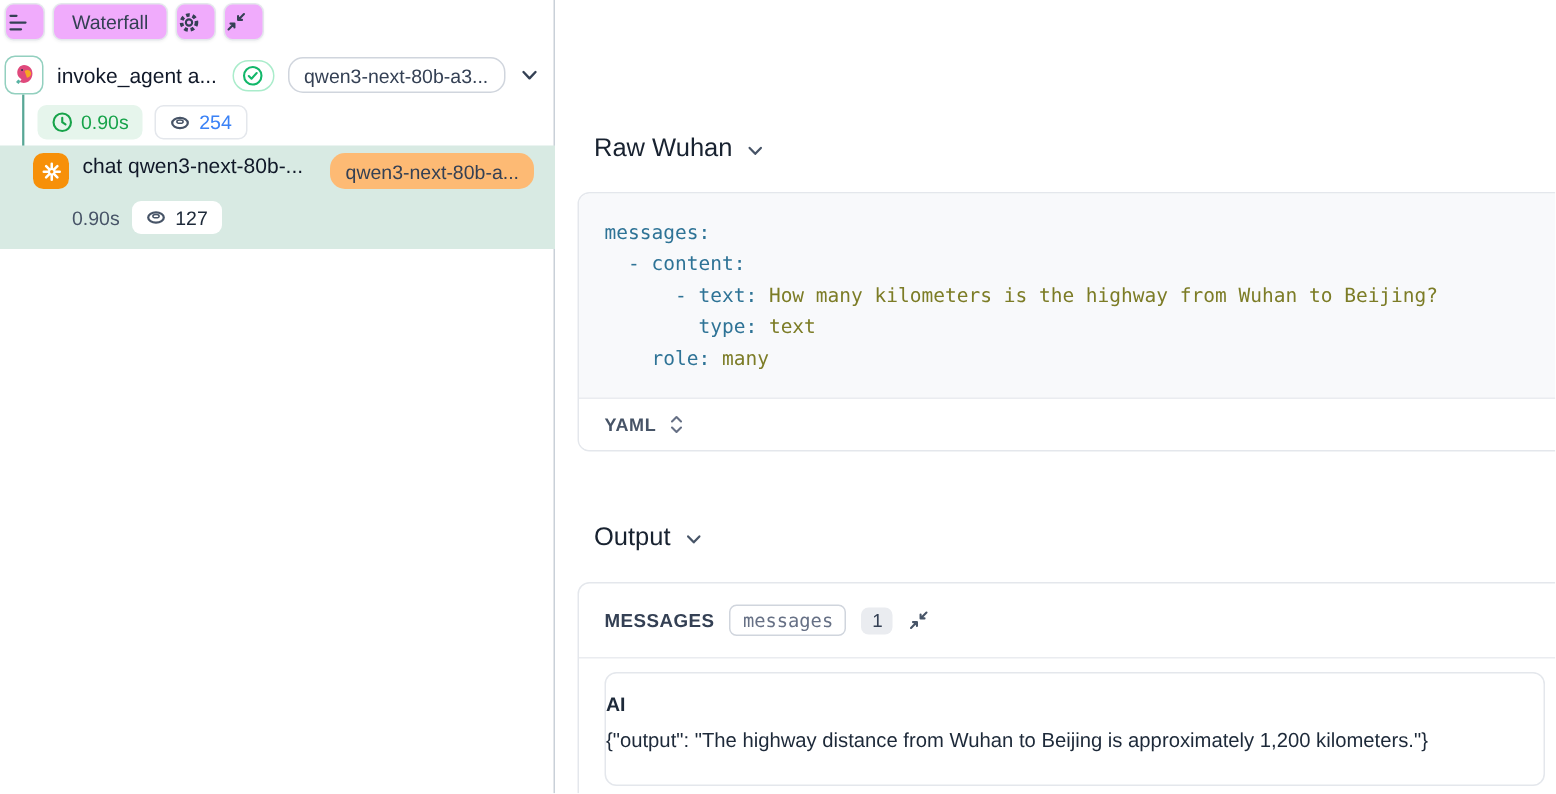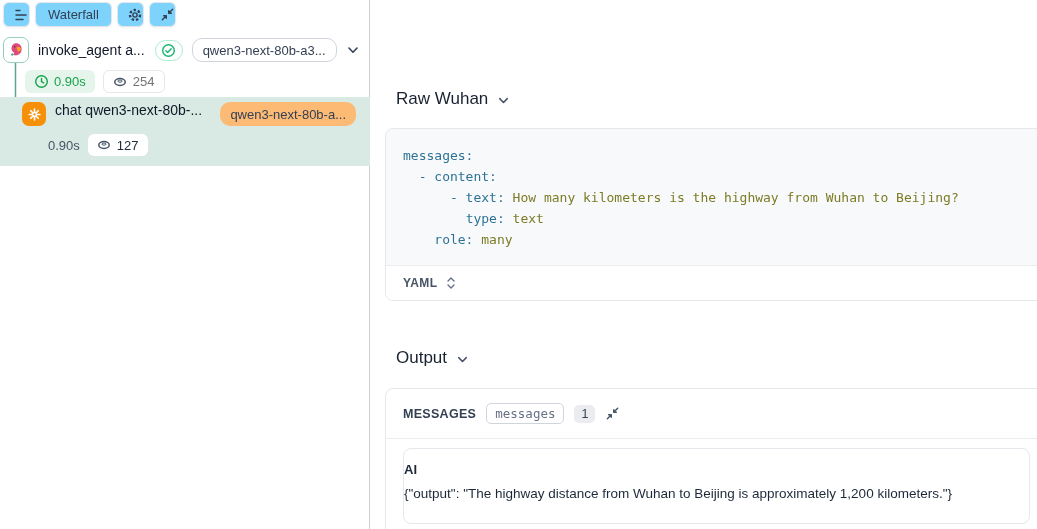--- a/index.html
+++ b/index.html
@@ -2,37 +2,37 @@
 <html><head>
 <meta charset="utf-8">
 <style>
   * { margin:0; padding:0; box-sizing:border-box; }
   body { background:#fff; font-family:"Liberation Sans", sans-serif; }
   .app { position:relative; width:1037px; height:529px; background:#fff; overflow:hidden; }
 
   
   .left-panel { position:absolute; left:0; top:0; width:370px; height:529px; background:#fff; border-right:1px solid #c9d0d8; }
   .toolbar { position:absolute; left:3px; top:2px; display:flex; gap:5px; }
-  .tbtn { height:25px; background:#7dd3fc; border:1px solid #e4e7ec; border-radius:6px; display:inline-flex; align-items:center; justify-content:flex-end; box-shadow:0 1px 2px rgba(16,24,40,.05); cursor:pointer; }
+  .tbtn { height:25px; background:#f0abfc; border:1px solid #e4e7ec; border-radius:6px; display:inline-flex; align-items:center; justify-content:flex-start; box-shadow:0 1px 2px rgba(16,24,40,.05); cursor:pointer; }
   .tbtn.icon-btn { width:27px; }
   .tbtn.text-btn { padding:0 12px; font-size:13px; color:#344054; }
 
   .connector { position:absolute; left:0; top:60px; }
 
   .trace-row1 { position:absolute; left:3px; top:37px; right:8px; height:26px; display:flex; align-items:center; }
   .node-icon-btn { width:26px; height:26px; background:#fff; border:1px solid #93d0bf; border-radius:7px; display:inline-flex; align-items:center; justify-content:center; flex:none; cursor:pointer; }
   .row-name { margin-left:9px; font-size:14px; font-weight:500; color:#101828; white-space:nowrap; }
   .status-pill { margin-left:10px; width:28px; height:21px; border:1px solid #aaeccb; border-radius:11px; background:#fff; display:inline-flex; align-items:center; justify-content:center; flex:none; }
   .model-chip { margin-left:9px; height:24px; padding:0 10px; border:1px solid #d0d5dd; border-radius:10px; background:#fff; display:inline-flex; align-items:center; font-size:13px; color:#344054; white-space:nowrap; }
   .row1-spacer { flex:1; }
   .row-caret { width:16px; height:16px; flex:none; cursor:pointer; }
 
   .stats-row1 { position:absolute; left:25px; top:70px; display:flex; gap:8px; align-items:center; }
   .duration-pill { height:23px; padding:0 9px; background:#e6f5ec; border-radius:6px; display:inline-flex; align-items:center; gap:5px; font-size:13px; font-weight:500; color:#17a34a; }
-  .token-chip { height:23px; padding:0 9px; background:#fff; border:1px solid #e4e7ec; border-radius:6px; display:inline-flex; align-items:center; gap:6px; font-size:13px; color:#737373; }
+  .token-chip { height:23px; padding:0 9px; background:#fff; border:1px solid #e4e7ec; border-radius:6px; display:inline-flex; align-items:center; gap:6px; font-size:13px; color:#3b82f6; }
 
   .selected-block { position:absolute; left:0; top:97px; width:370px; height:69px; background:#d8eae3; }
   .trace-row2 { position:absolute; left:22px; top:5px; right:14px; height:26px; display:flex; align-items:flex-start; }
   .node-icon-orange { width:24px; height:24px; background:#f79009; border-radius:7px; display:inline-flex; align-items:center; justify-content:center; flex:none; cursor:pointer; }
   .model-chip2 { height:24px; padding:0 10px; border-radius:10px; background:#fdba74; display:inline-flex; align-items:center; font-size:13px; color:#344054; white-space:nowrap; }
   .stats-row2 { position:absolute; left:48px; top:37px; display:flex; gap:8px; align-items:center; }
   .plain-duration { font-size:13px; color:#475467; }
   .token-chip2 { height:22px; padding:0 9px; background:#fff; border-radius:6px; display:inline-flex; align-items:center; gap:6px; font-size:13px; color:#1d2939; }
 
   

